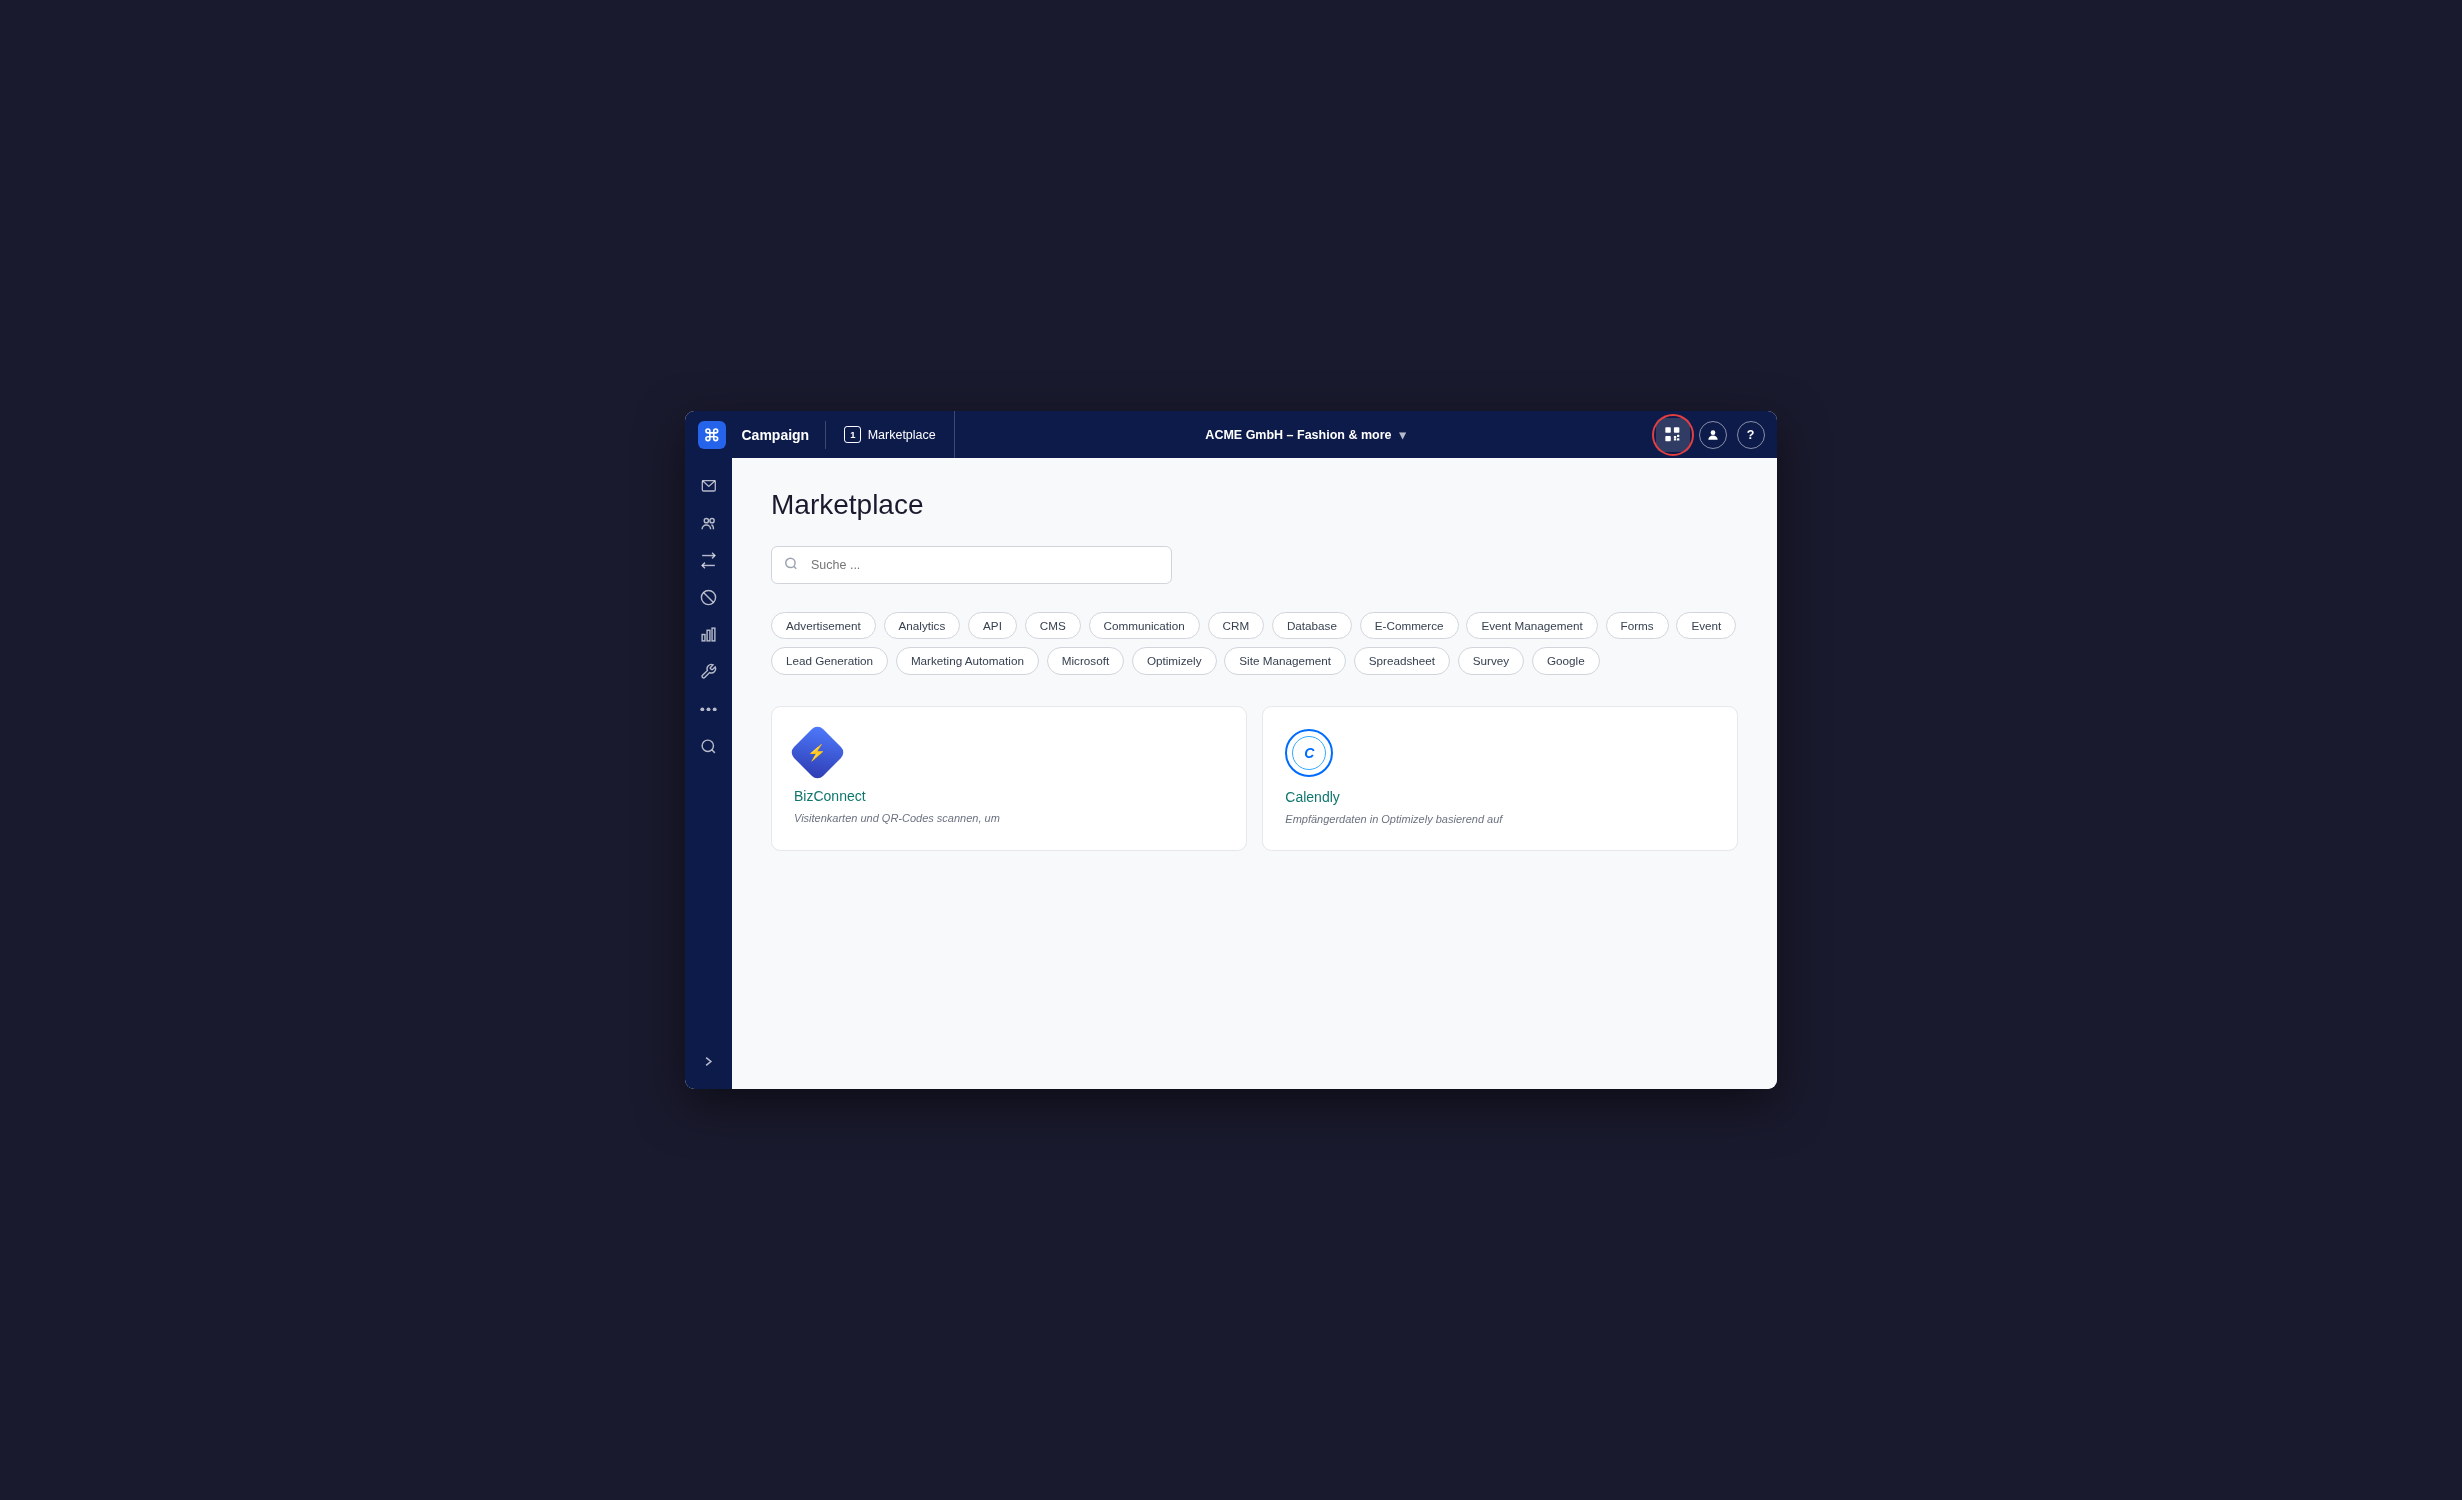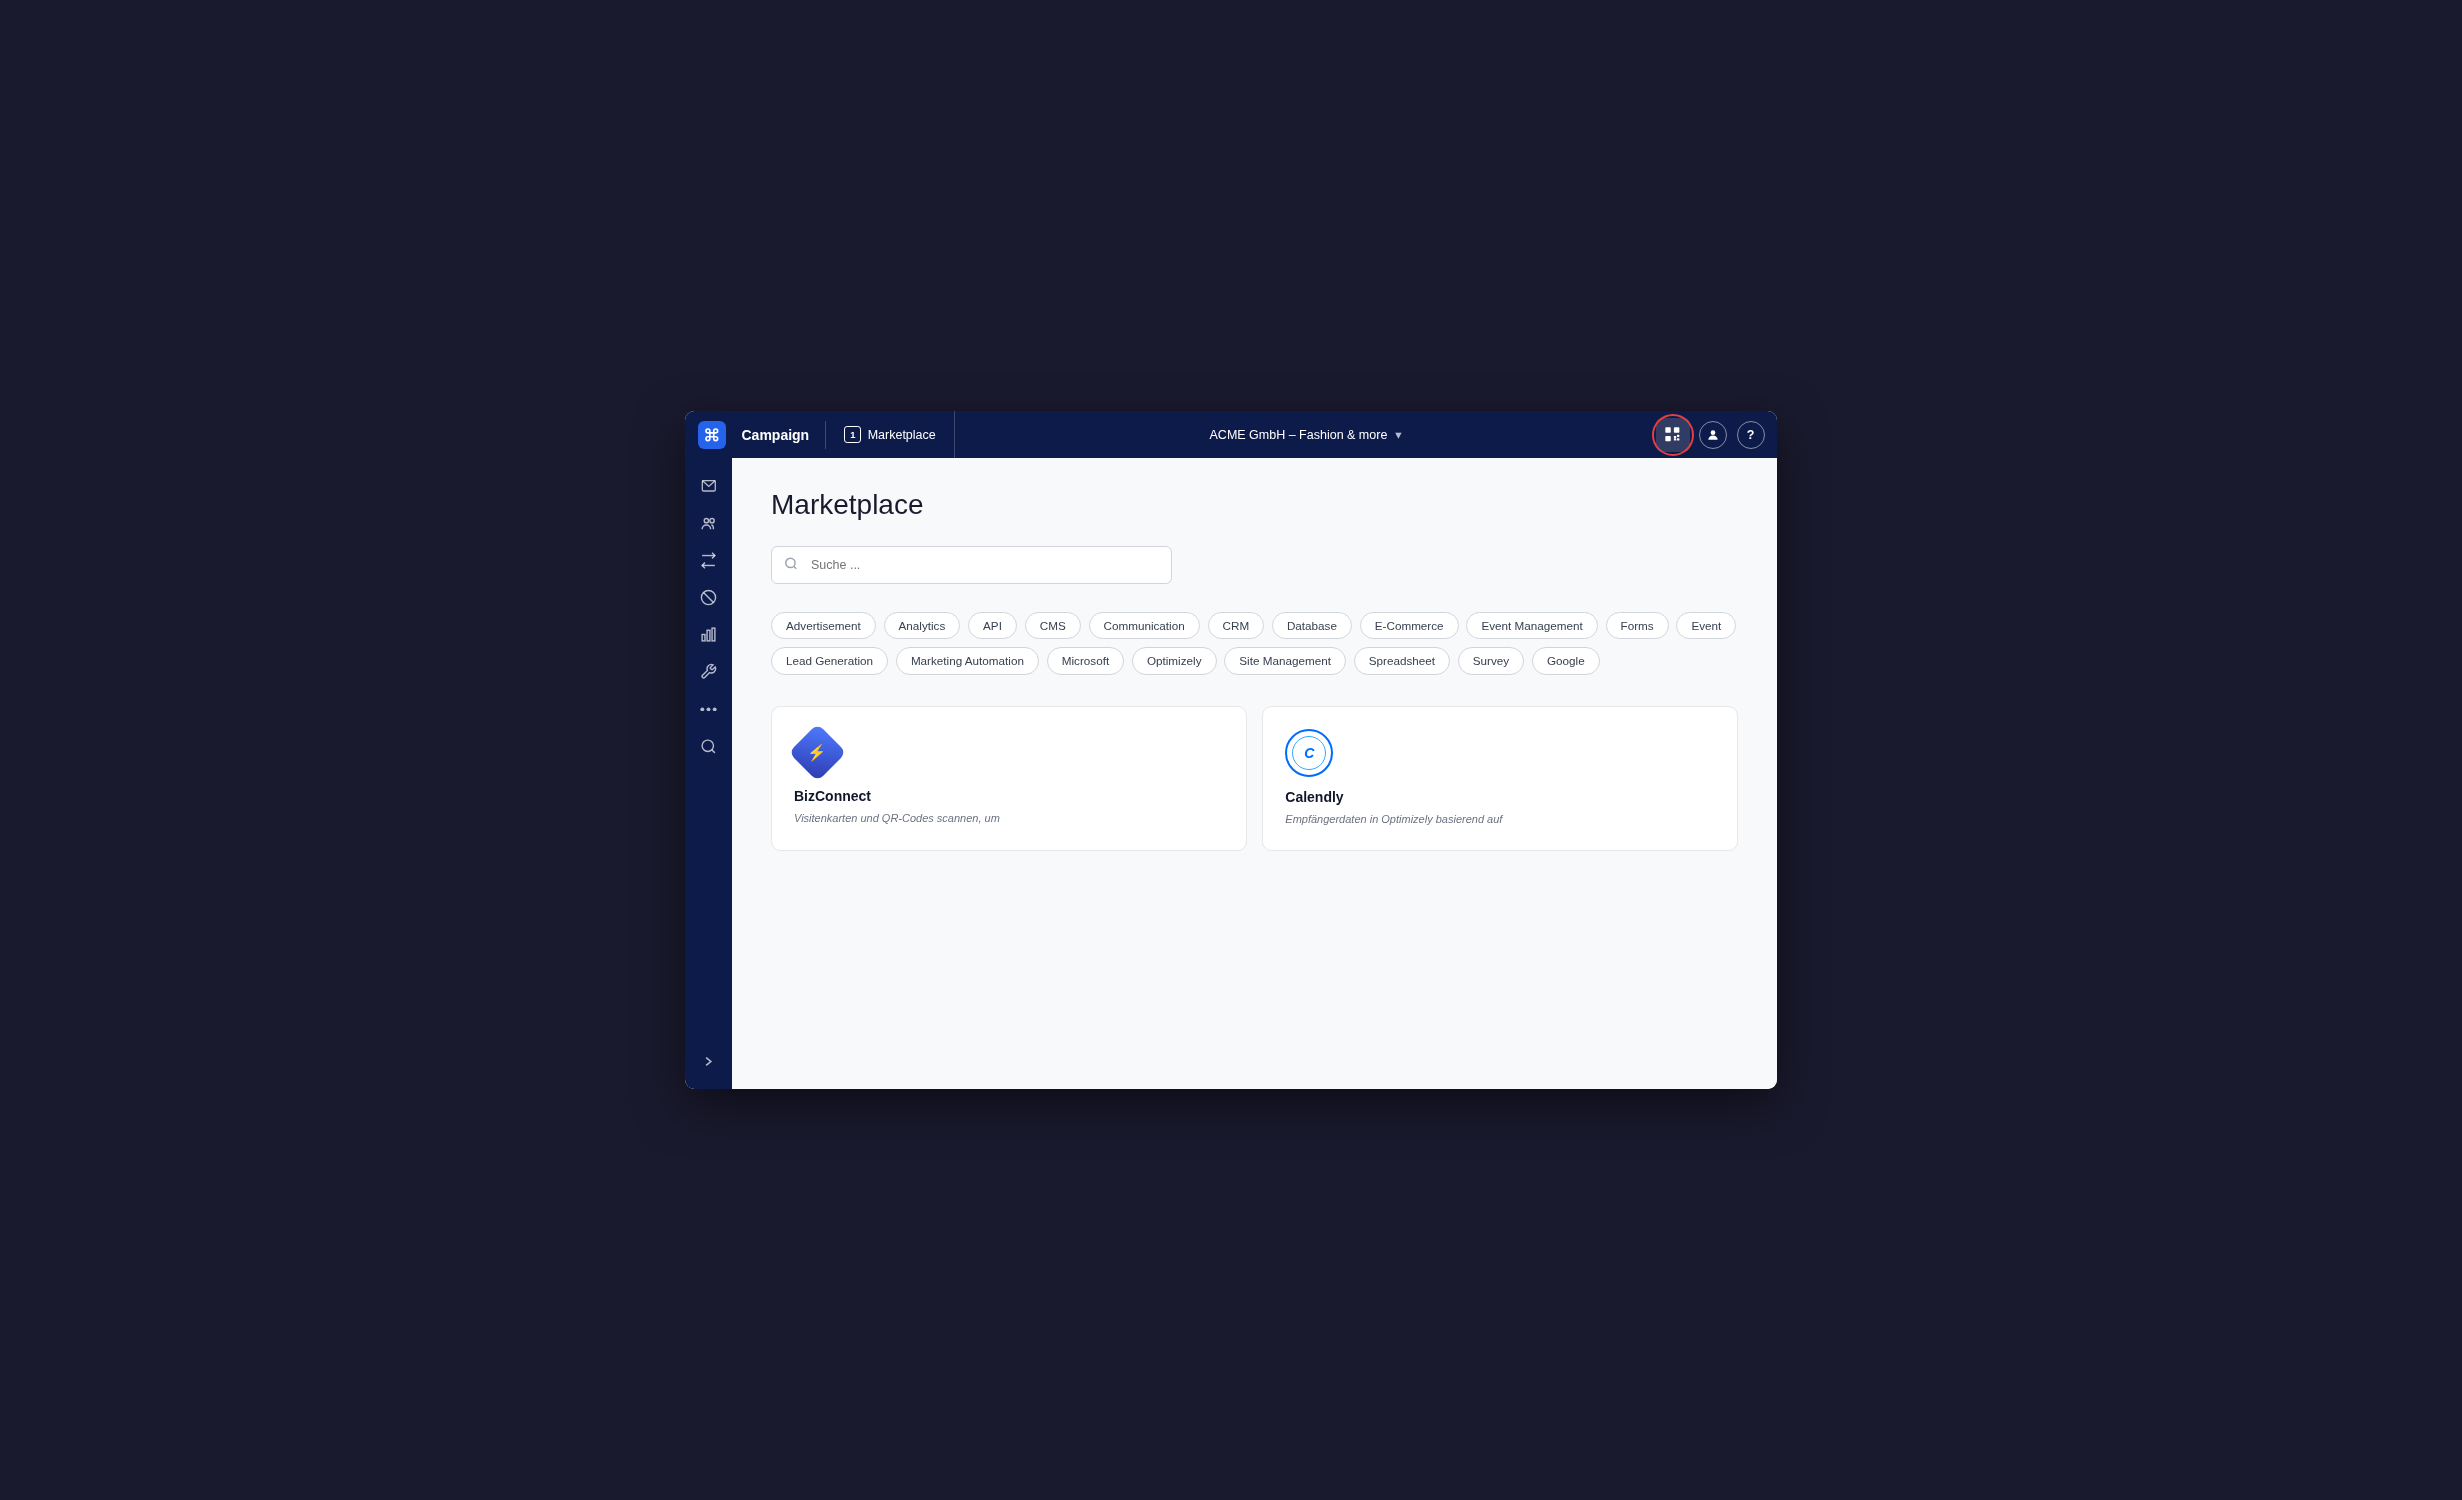--- a/index.html
+++ b/index.html
@@ -75,20 +75,21 @@
       font-weight: 700;
     }
     .navbar-company {
       flex: 1;
       display: flex;
       align-items: center;
       justify-content: center;
       color: #fff;
       font-size: 12.5px;
       gap: 8px;
+      font-weight: bold;
     }
     .navbar-right {
       display: flex;
       align-items: center;
       gap: 9.4px;
     }
     .apps-button {
       width: 34px;
       height: 34px;
       background: rgba(255,255,255,0.15);
@@ -223,22 +224,22 @@
     }
     .card {
       background: #fff;
       border: 1.2px solid #e5e7eb;
       border-radius: 9.4px;
       padding: 22px;
       cursor: pointer;
     }
     .card-title {
       font-size: 14px;
-      font-weight: 700;
-      color: #0f172a;
+      font-weight: 400;
+      color: #0f766e;
       margin-bottom: 6.2px;
     }
     .card-description {
       font-size: 11px;
       color: #6b7280;
       line-height: 1.5;
       font-style: italic;
     }
   </style>
 </head>

